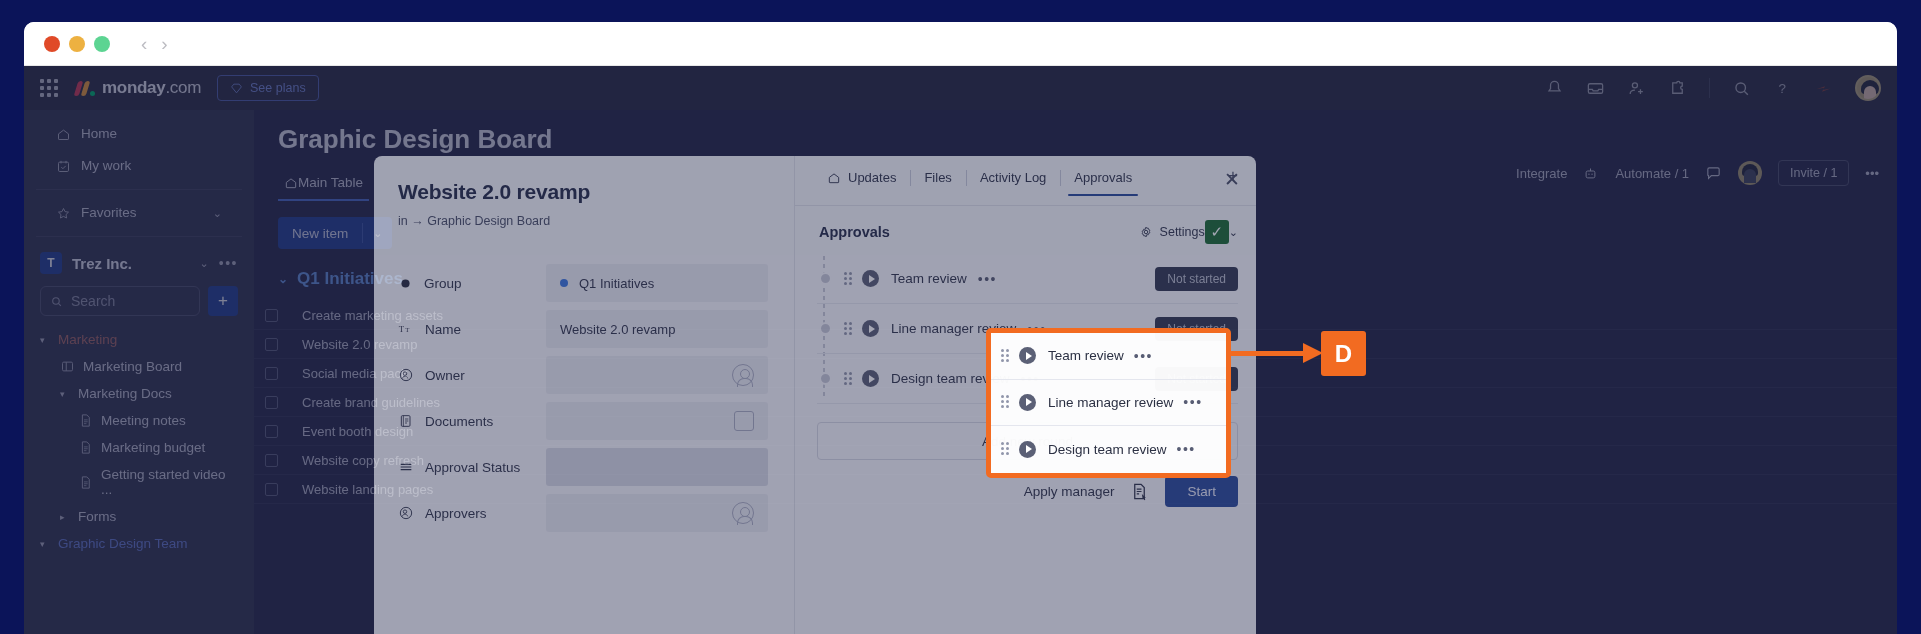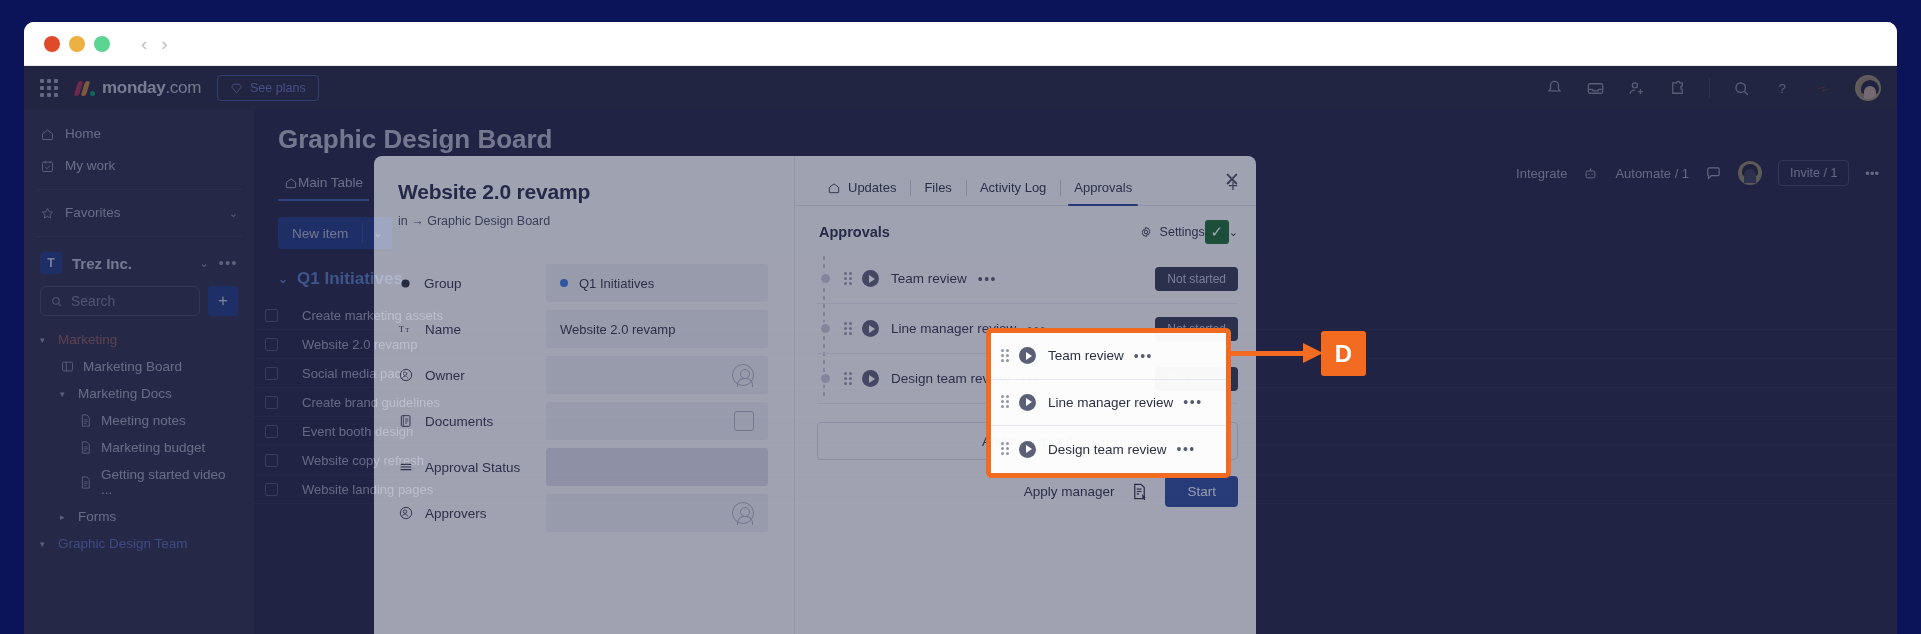--- a/index.html
+++ b/index.html
@@ -112,21 +112,21 @@
     background: #3b3e56;
     padding-top: 8px;
     flex: 0 0 230px;
     position: relative;
     color: #d0d2de;
     font-size: 13.5px;
   }
   .side-row {
     display: flex; align-items: center;
     gap: 10px;
-    padding: 7px 16px;
+    padding: 7px 32px;
     cursor: pointer;
     line-height: 18px;
   }
   .side-sep { height: 1px; background: #4a4d65; margin: 7px 12px; }
   .side-row .chev { margin-left: auto; color: #b6b8c6; font-size: 11px; }
   .ws-row { display: flex; align-items: center; gap: 10px; padding: 8px 16px; }
   .ws-badge {
     width: 22px; height: 22px; border-radius: 4px;
     background: #2b4b9b; color: #fff; font-size: 12px; font-weight: 700;
     display: flex; align-items: center; justify-content: center;
@@ -261,21 +261,21 @@
     content:""; position:absolute; left:3.5px; top:13px; width:14px; height:8px;
     border-radius: 7px 7px 0 0; border:1px solid #a9aec2; border-bottom: none;
   }
   .doc-ghost {
     margin-left: auto; width: 20px; height: 20px; border: 1px solid #a9aec2; border-radius: 3px;
   }
 
   .modal-right { flex: 1; border-left: 1px solid #dfe1ea; display: flex; flex-direction: column; }
   .tabs {
     height: 50px; display: flex; align-items: flex-end;
-    padding: 0 18px; border-bottom: 1px solid #dfe1ea;
+    padding: 10px 18px; border-bottom: 1px solid #dfe1ea;
     gap: 0;
   }
   .tab {
     display: flex; align-items: center; gap: 7px;
     font-size: 13px; color: #32374d;
     padding: 0 14px 10px;
     cursor: pointer; position: relative;
   }
   .tab + .tab::before {
     content: ""; position: absolute; left: 0; top: 0px;

